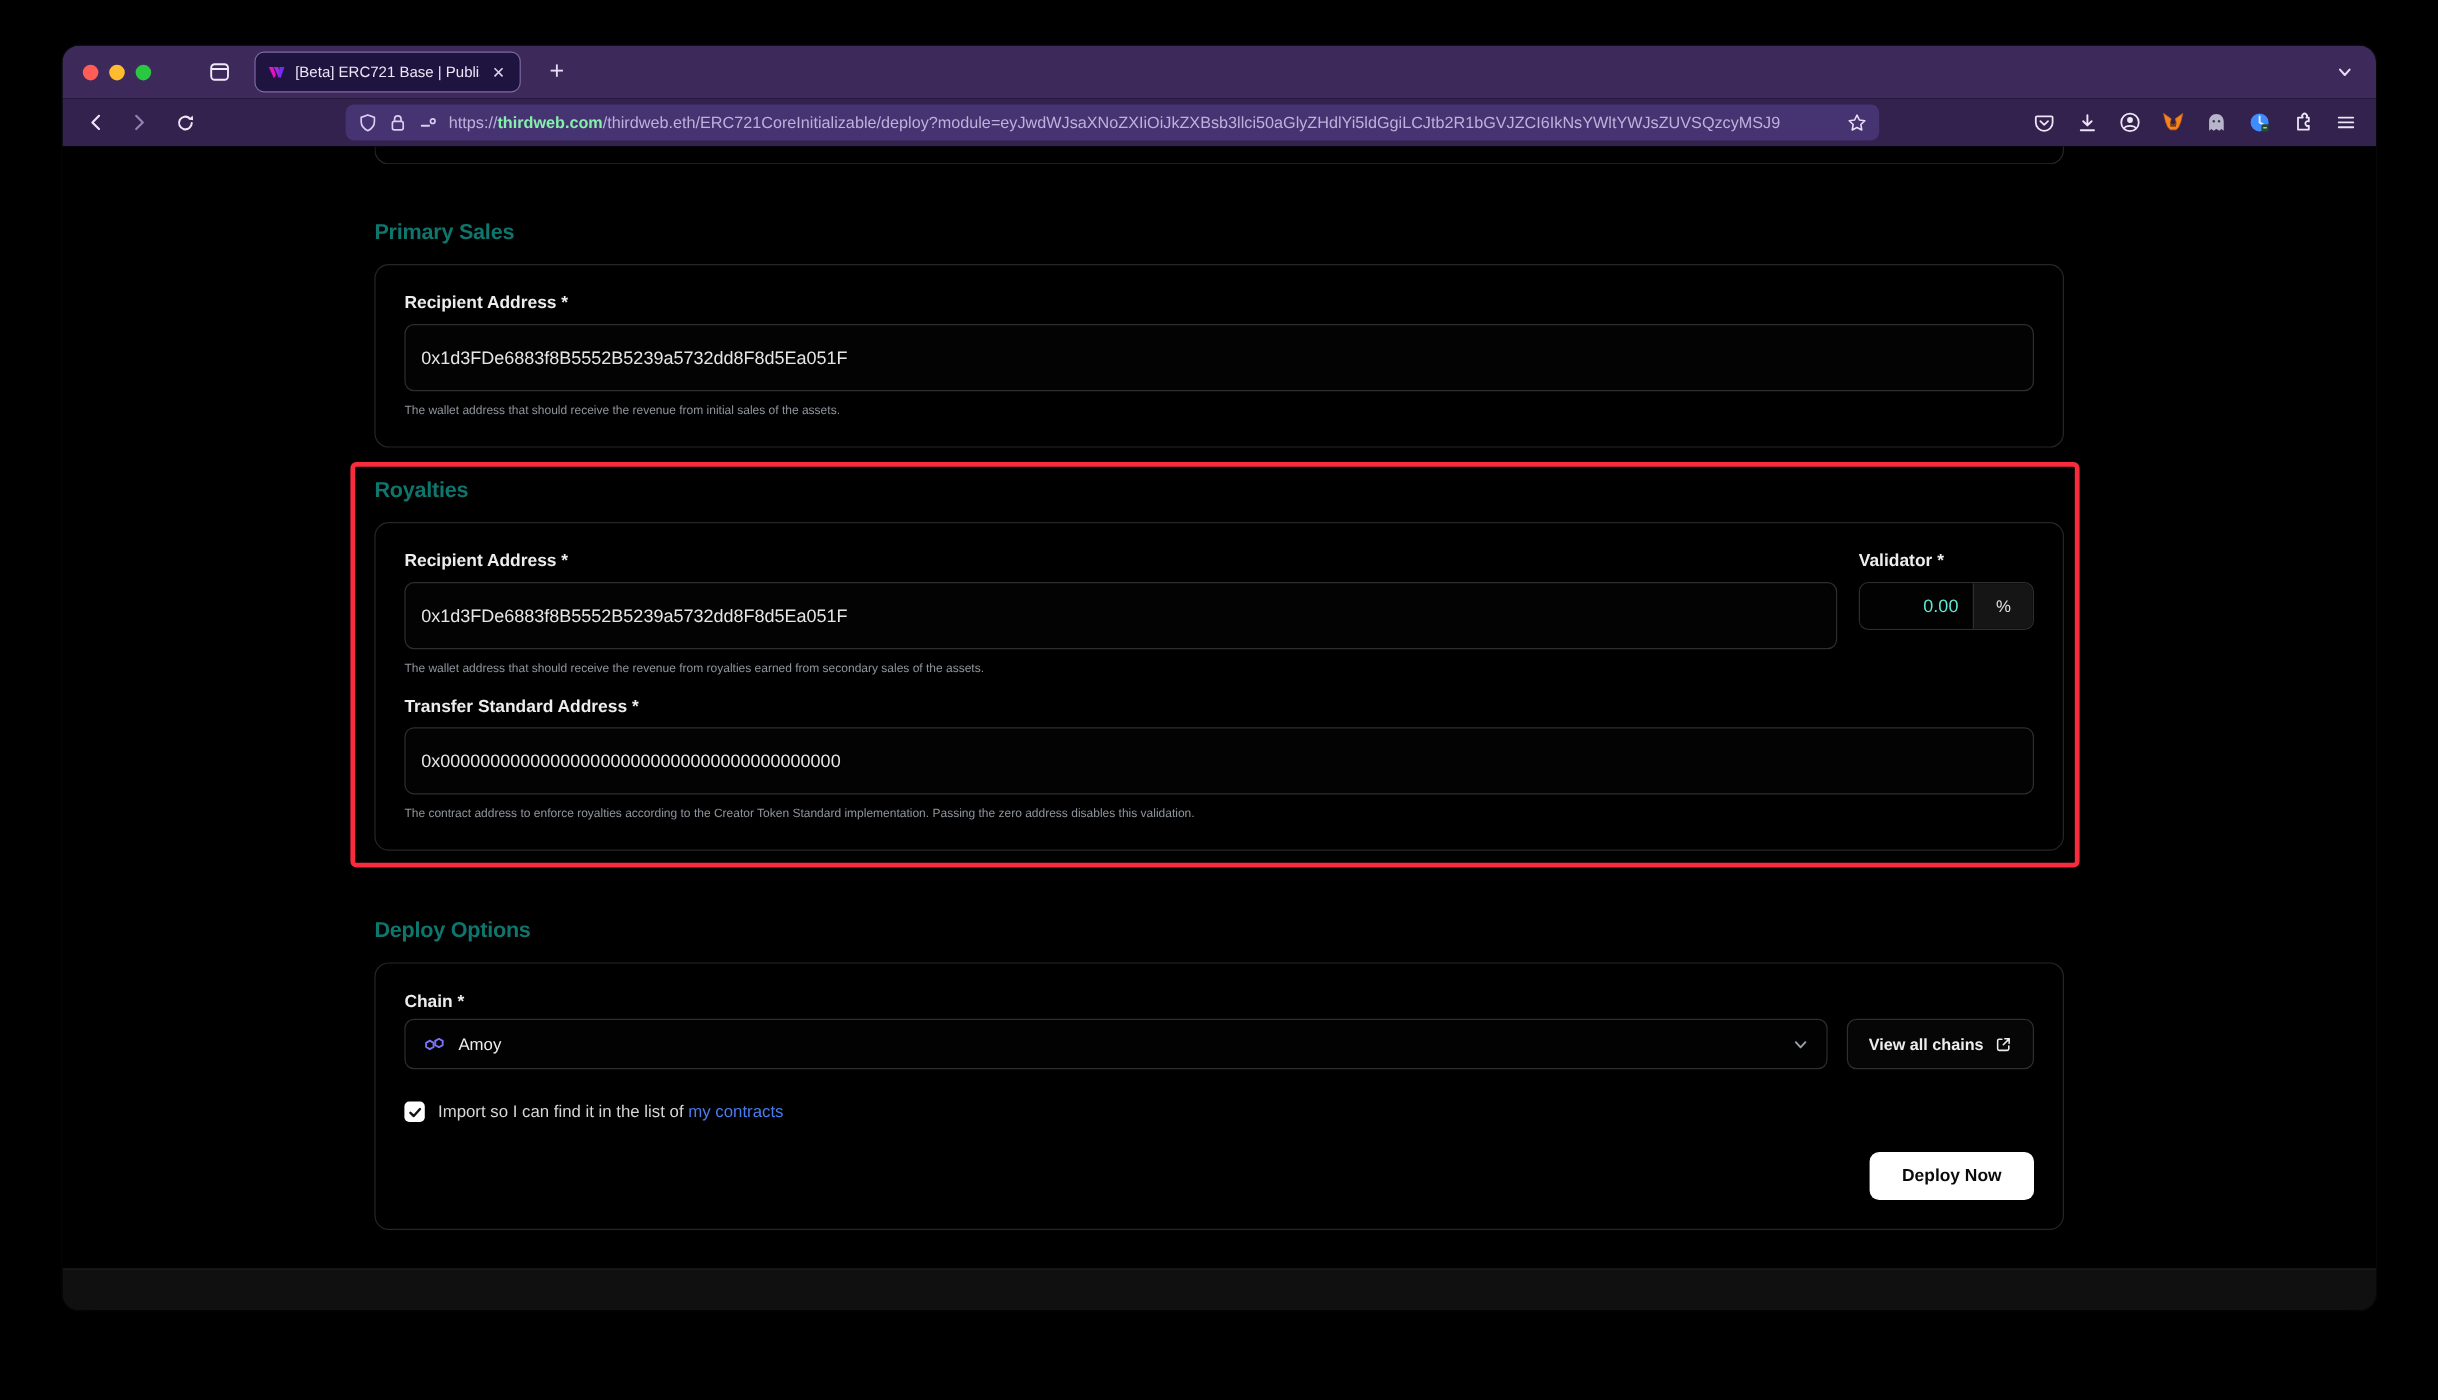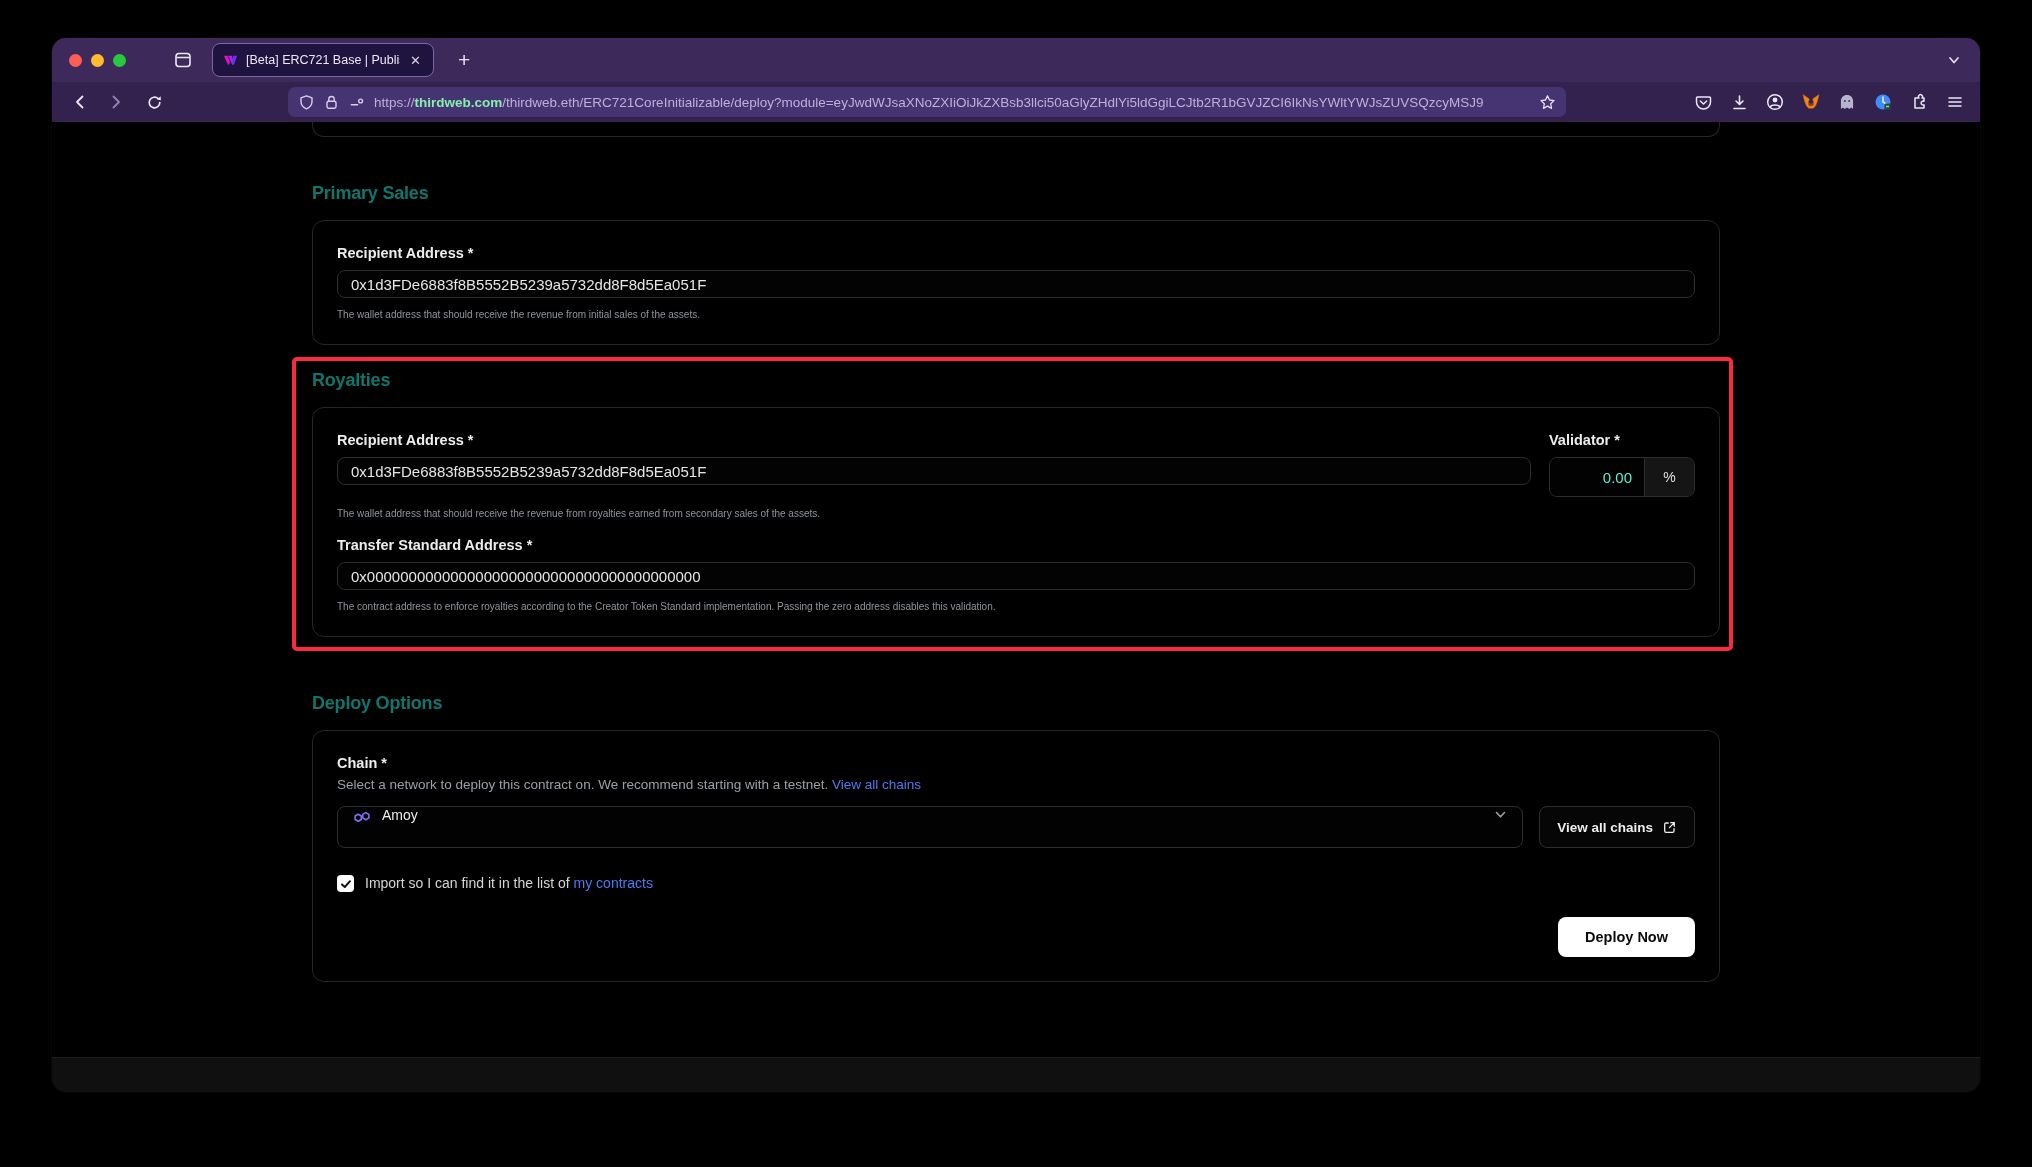--- a/index.html
+++ b/index.html
@@ -36,21 +36,21 @@
   svg{ display:block; }
 
   
   .content{ position:relative; height:970px; background:#000; }
   .page-col{ width:1408px; margin:0 auto; }
   .card-remnant{ height:15px; border:1px solid #262626; border-top:none; border-radius:0 0 12px 12px; }
   h2{ color:#0f766e; font-size:18px; font-weight:700; letter-spacing:-.2px; }
   .section-heading{ margin:46px 0 16px; }
   .card{ border:1px solid #262626; border-radius:12px; padding:24px; background:#000; }
   .field-label{ color:#ededed; font-size:14.5px; font-weight:600; margin-bottom:9px; }
-  .text-input{ width:100%; height:28px; background:#030303; border:1px solid #2e2e2e; border-radius:8px;
+  .text-input{ width:100%; height:56px; background:#030303; border:1px solid #2e2e2e; border-radius:8px;
     color:#e6e6e6; font-size:15px; padding:12px 13px; font-family:"Liberation Sans","DejaVu Sans",sans-serif; outline:none; }
   .helper{ color:#8f959d; font-size:10px; margin-top:11px; }
 
   
   .royalties-wrap{ position:relative; margin-top:12px; padding:13px 0 14px; }
   .red-box{ position:absolute; top:0; bottom:0; left:-20px; right:-13px;
     border:4px solid #f92c3d; border-radius:5px; pointer-events:none; }
   .roy-row{ display:flex; gap:18px; }
   .roy-left{ flex:1; }
   .roy-right{ width:146px; flex:none; }
@@ -59,21 +59,21 @@
     font-family:"Liberation Sans","DejaVu Sans",sans-serif; outline:none;text-align:right; }
   .pct-suffix{ width:50px; background:#151515; border-left:1px solid #2e2e2e; display:flex;
     align-items:center; justify-content:center; color:#e0e0e0; font-size:14px; }
   .mt18{ margin-top:18px; }
 
   
   .chain-help{ color:#9aa0a8; font-size:13.5px; margin-bottom:14px; }
   a.link{ color:#4a7df0; text-decoration:none; }
   .chain-row{ display:flex; gap:16px; }
   .chain-select{ flex:1; height:42px; border:1px solid #2e2e2e; border-radius:8px; background:#020202;
-    display:flex; padding:0 14px; gap:10px; }
+    display:flex; align-items:center; padding:0 14px; gap:10px; }
   .chain-name{ color:#ededed; font-size:14px; }
   .chain-chevron{ margin-left:auto; display:flex; }
   .btn-outline{ flex:none; height:42px; border:1px solid #2e2e2e; border-radius:8px; background:#060606;
     color:#ededed; font-size:13.5px; font-weight:600; display:flex; align-items:center; gap:9px; padding:0 17px; }
   .import-row{ display:flex; align-items:flex-start; gap:11px; margin-top:27px; }
   .checkbox{ width:17px; height:17px; background:#fff; border-radius:4px; display:flex; align-items:center; justify-content:center; }
   .import-text{ color:#d6d6d6; font-size:14px; }
   .deploy-row{ display:flex; justify-content:flex-end; margin-top:25px; }
   .btn-primary{ height:40px; background:#ffffff; color:#0a0a0a; border:none; border-radius:8px;
     padding:1px 27px; font-size:14.5px; font-weight:700; font-family:"Liberation Sans","DejaVu Sans",sans-serif;margin-left:39px; }
@@ -238,24 +238,20 @@
 
           <div class="field-label mt18">Transfer Standard Address *</div>
           <input class="text-input" type="text" value="0x0000000000000000000000000000000000000000" style="">
           <div class="helper">The contract address to enforce royalties according to the Creator Token Standard implementation. Passing the zero address disables this validation.</div>
         </div>
       </div>
 
       <h2 style="margin:42px 0 16px;">Deploy Options</h2>
       <div class="card">
         <div class="field-label" style="margin-bottom:6px;">Chain *</div>
-        <div class="chain-help">
-          <span>Select a network to deploy this contract on. We recommend starting with a testnet.</span>
-          <a class="link" href="#">View all chains</a>
-        </div>
         <div class="chain-row">
           <div class="chain-select">
             <svg width="20" height="20" viewBox="0 0 20 20">
               <path d="M6.2 7.2 3.1 9v3.5l3.1 1.8 3.1-1.8V9z" fill="none" stroke="#7b72f5" stroke-width="1.6" stroke-linejoin="round"></path>
               <path d="M13.8 5.6l-3.1 1.8v3.5l3.1 1.8 3.1-1.8V7.4z" fill="none" stroke="#7b72f5" stroke-width="1.6" stroke-linejoin="round"></path>
             </svg>
             <span class="chain-name">Amoy</span>
             <span class="chain-chevron">
               <svg width="15" height="15" viewBox="0 0 15 15">
                   <polyline points="3.5,5.5 7.5,9.8 11.5,5.5" fill="none" stroke="#9aa0a8" stroke-width="1.6" stroke-linecap="round" stroke-linejoin="round"></polyline>

